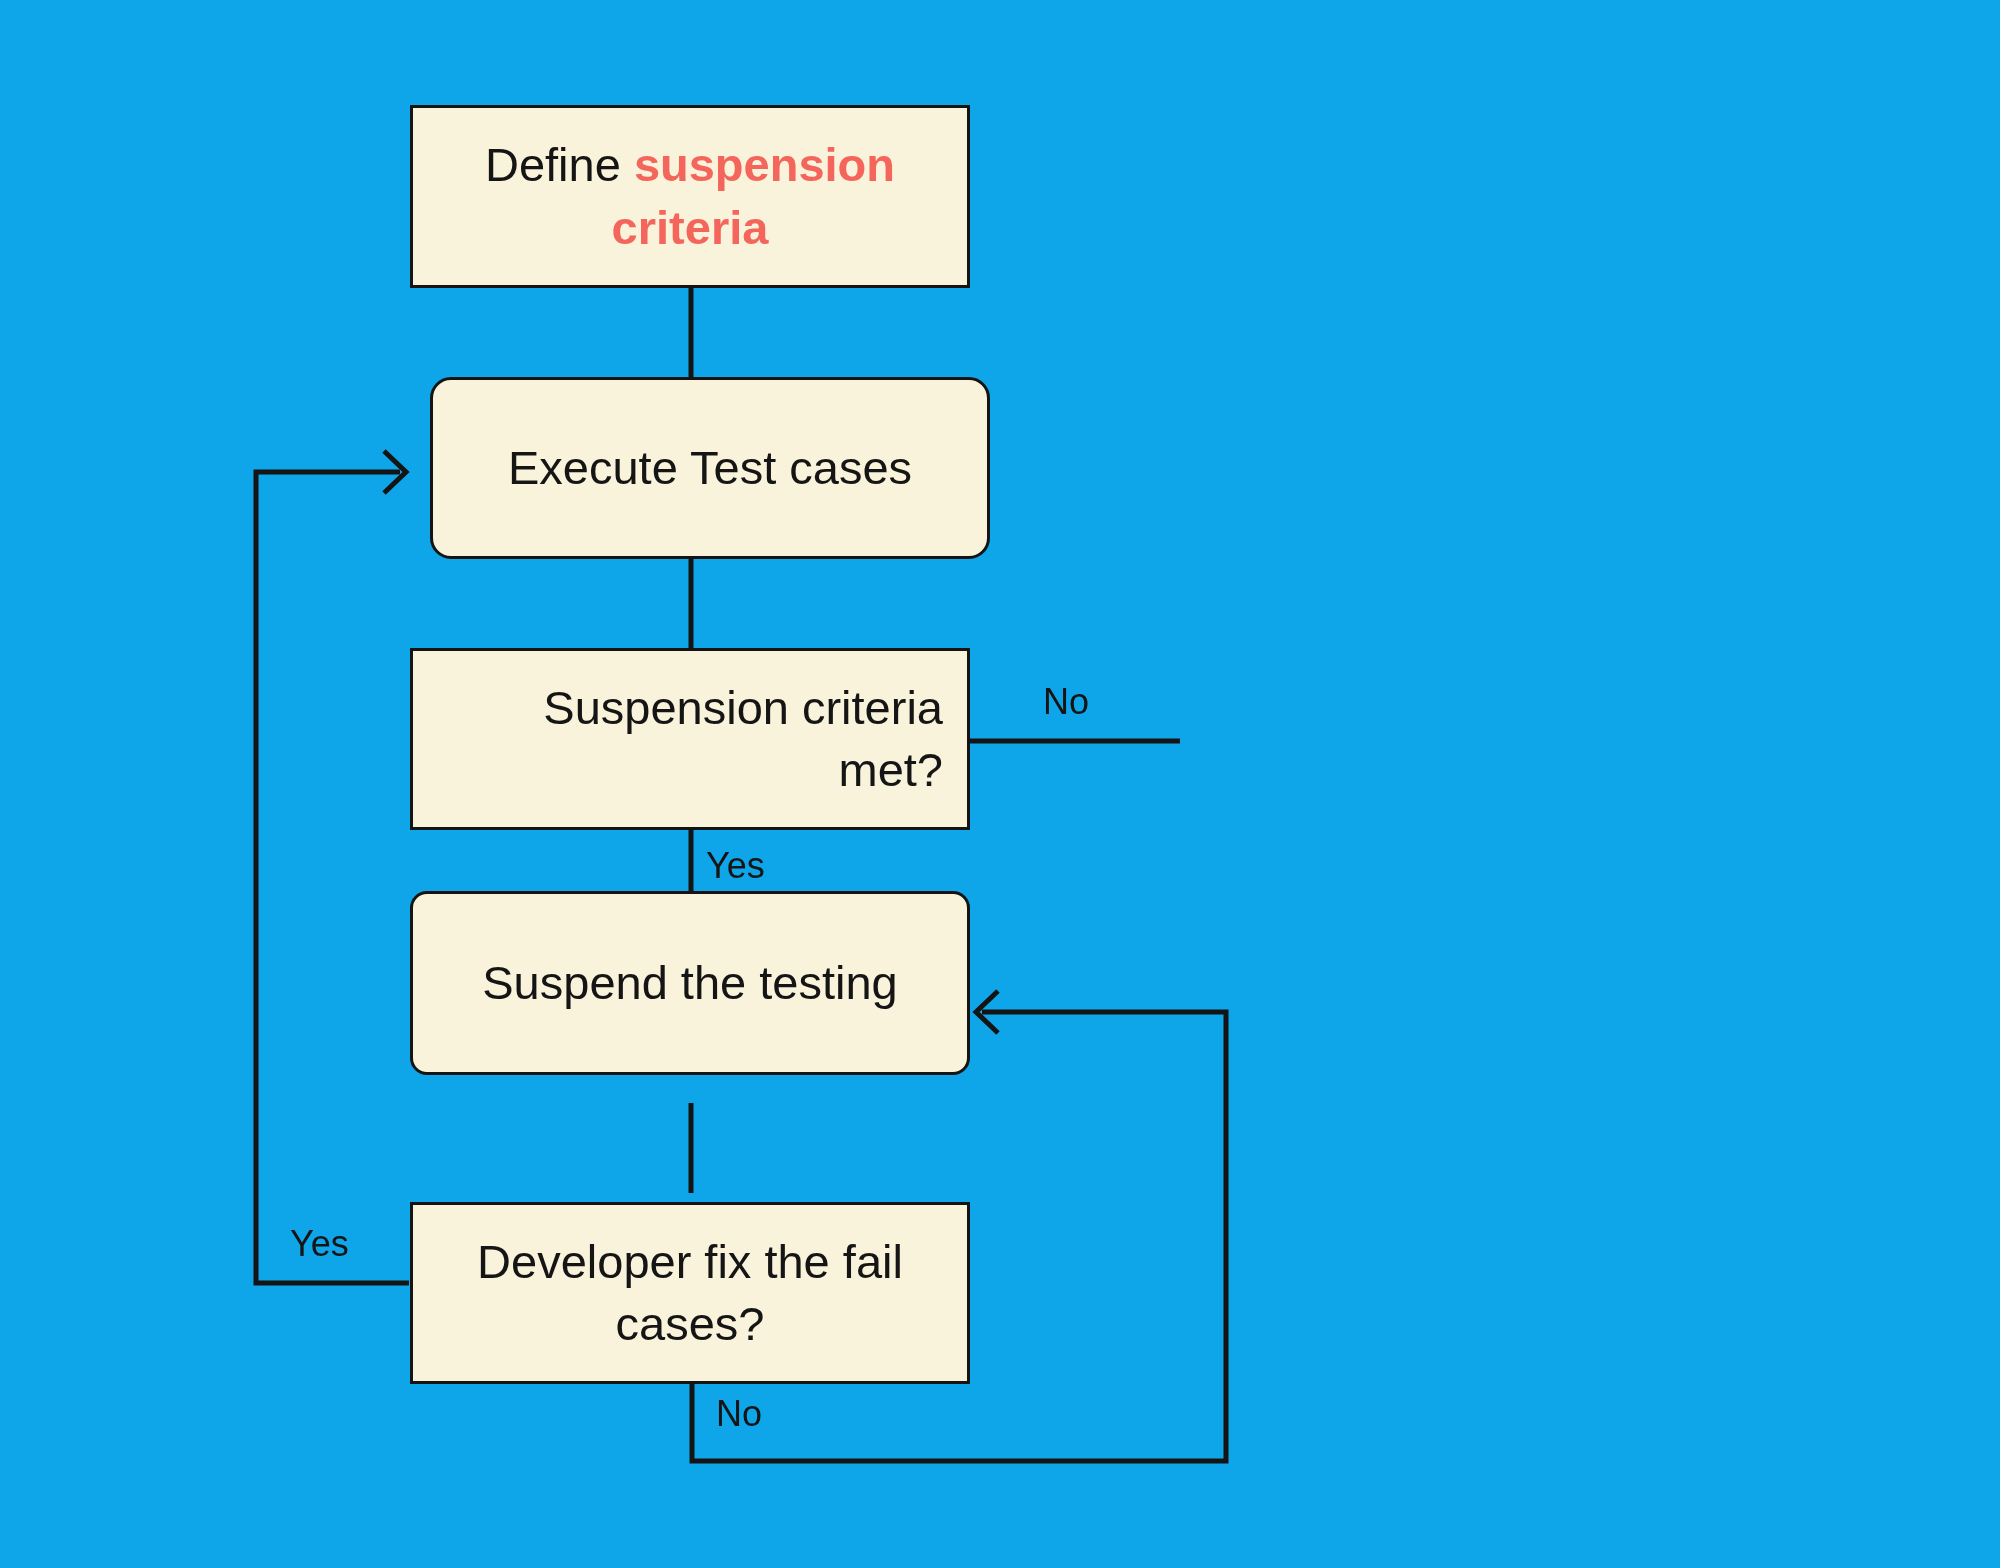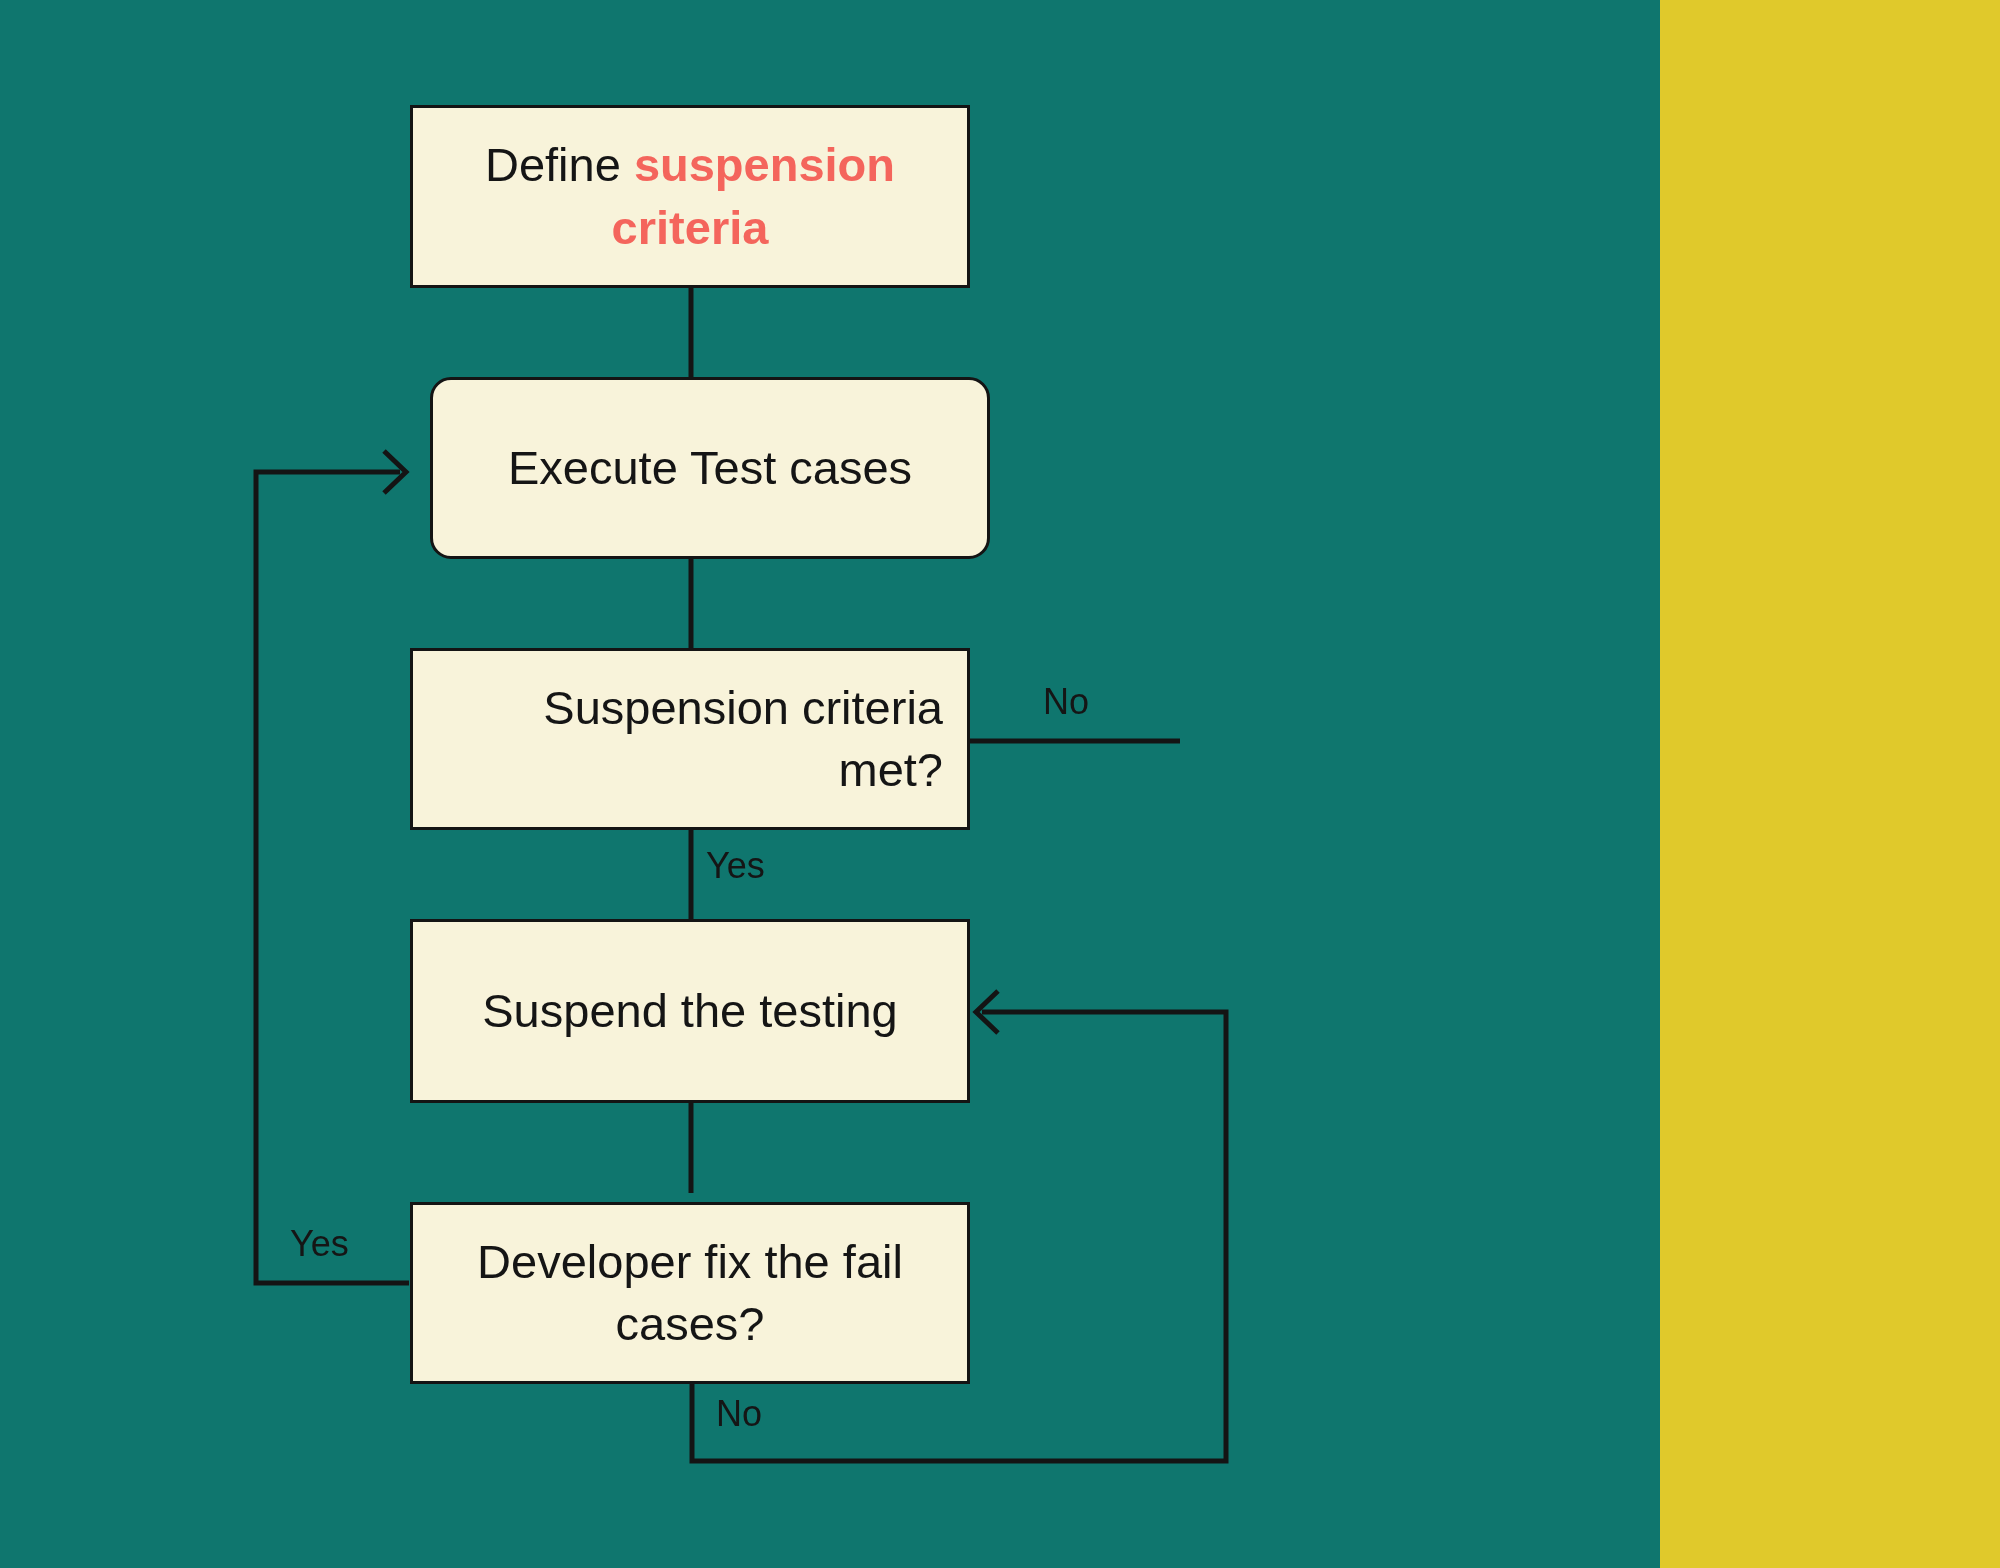--- a/index.html
+++ b/index.html
@@ -3,25 +3,24 @@
 <meta charset="utf-8">
 <style>
   html, body {
     margin: 0;
     padding: 0;
     background: #e0c92b;
     font-family: "Liberation Sans", "DejaVu Sans", sans-serif;
   }
   #stage {
     position: relative;
-    width: 1616px;
+    width: 2000px;
     height: 1568px;
-    background: #0f766e;
+    background: #0ea5e9;
     overflow: hidden;
-    padding-left: 44px;
   }
   #connectors {
     position: absolute;
     left: 0; top: 0;
     width: 2000px;
     height: 1568px;
   }
   #connectors path {
     stroke: #141414;
     stroke-width: 5;
@@ -52,21 +51,21 @@
     font-size: 36px;
     line-height: 1;
     font-weight: 500;
     color: #151515;
     white-space: nowrap;
   }
   #node-define        { left: 410px;  top: 105px;  width: 560px; height: 183px; }
   #node-execute       { left: 430px;  top: 377px;  width: 560px; height: 182px; border-radius: 21px; }
   #node-criteria-met  { left: 410px;  top: 648px;  width: 560px; height: 182px; text-align: right; }
   #node-finish        { left: 1180px; top: 648px;  width: 563px; height: 182px; }
-  #node-suspend       { left: 410px;  top: 919px;  width: 560px; height: 184px; }
+  #node-suspend       { left: 410px;  top: 891px;  width: 560px; height: 184px; border-radius: 17px; }
   #node-developer-fix { left: 410px;  top: 1202px; width: 560px; height: 182px; }
 
   #label-criteria-no  { left: 1008px; top: 684px;  width: 116px; text-align: center; }
   #label-criteria-yes { left: 706px;  top: 848px; }
   #label-developer-yes{ left: 290px;  top: 1226px; }
   #label-developer-no { left: 716px;  top: 1396px; }
 </style>
 </head>
 <body>
 

